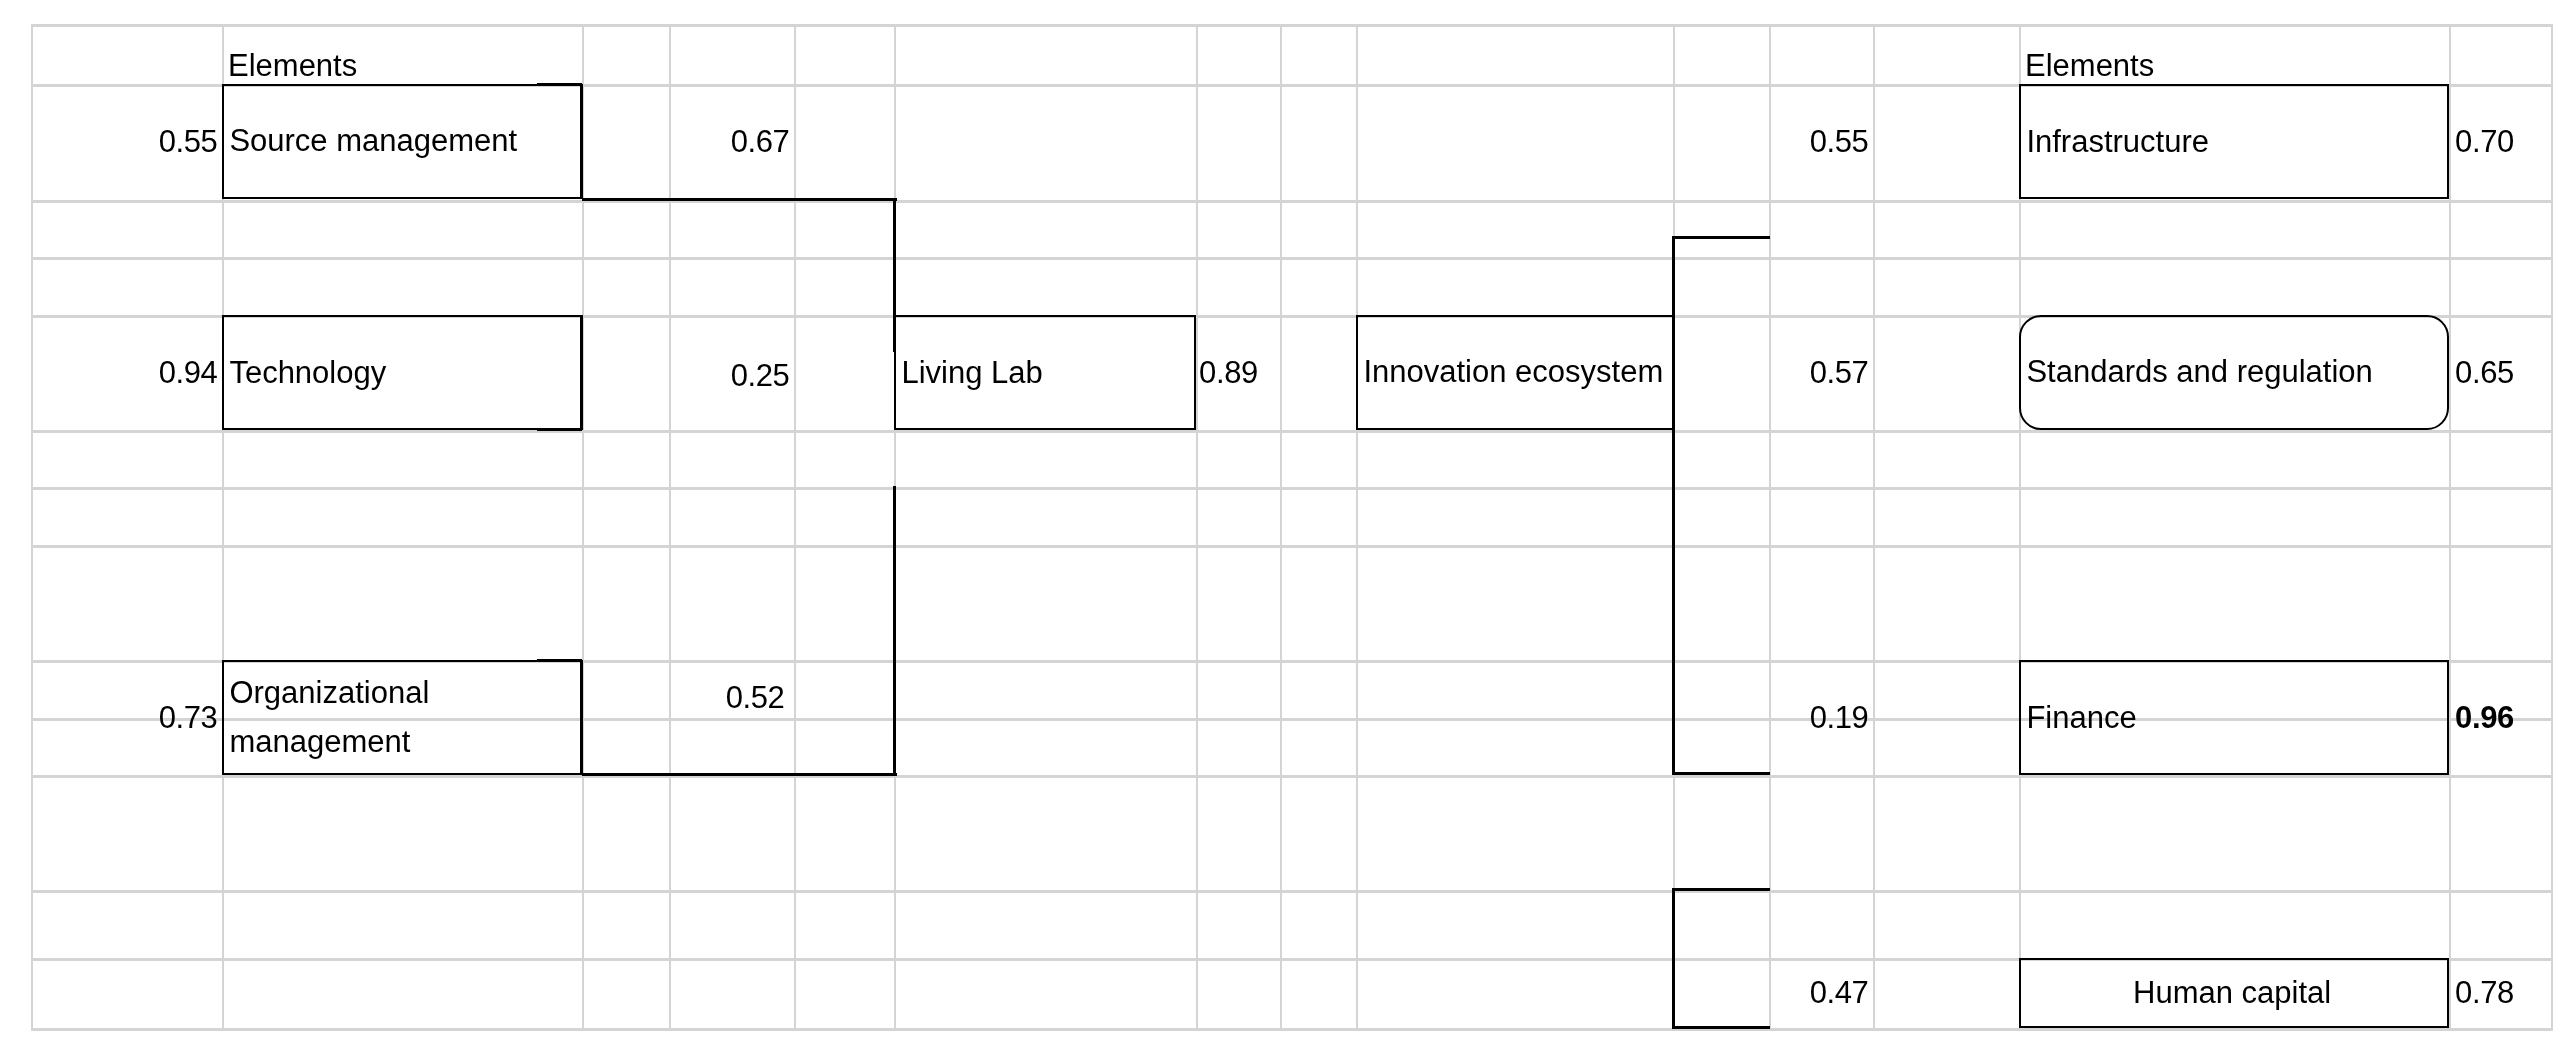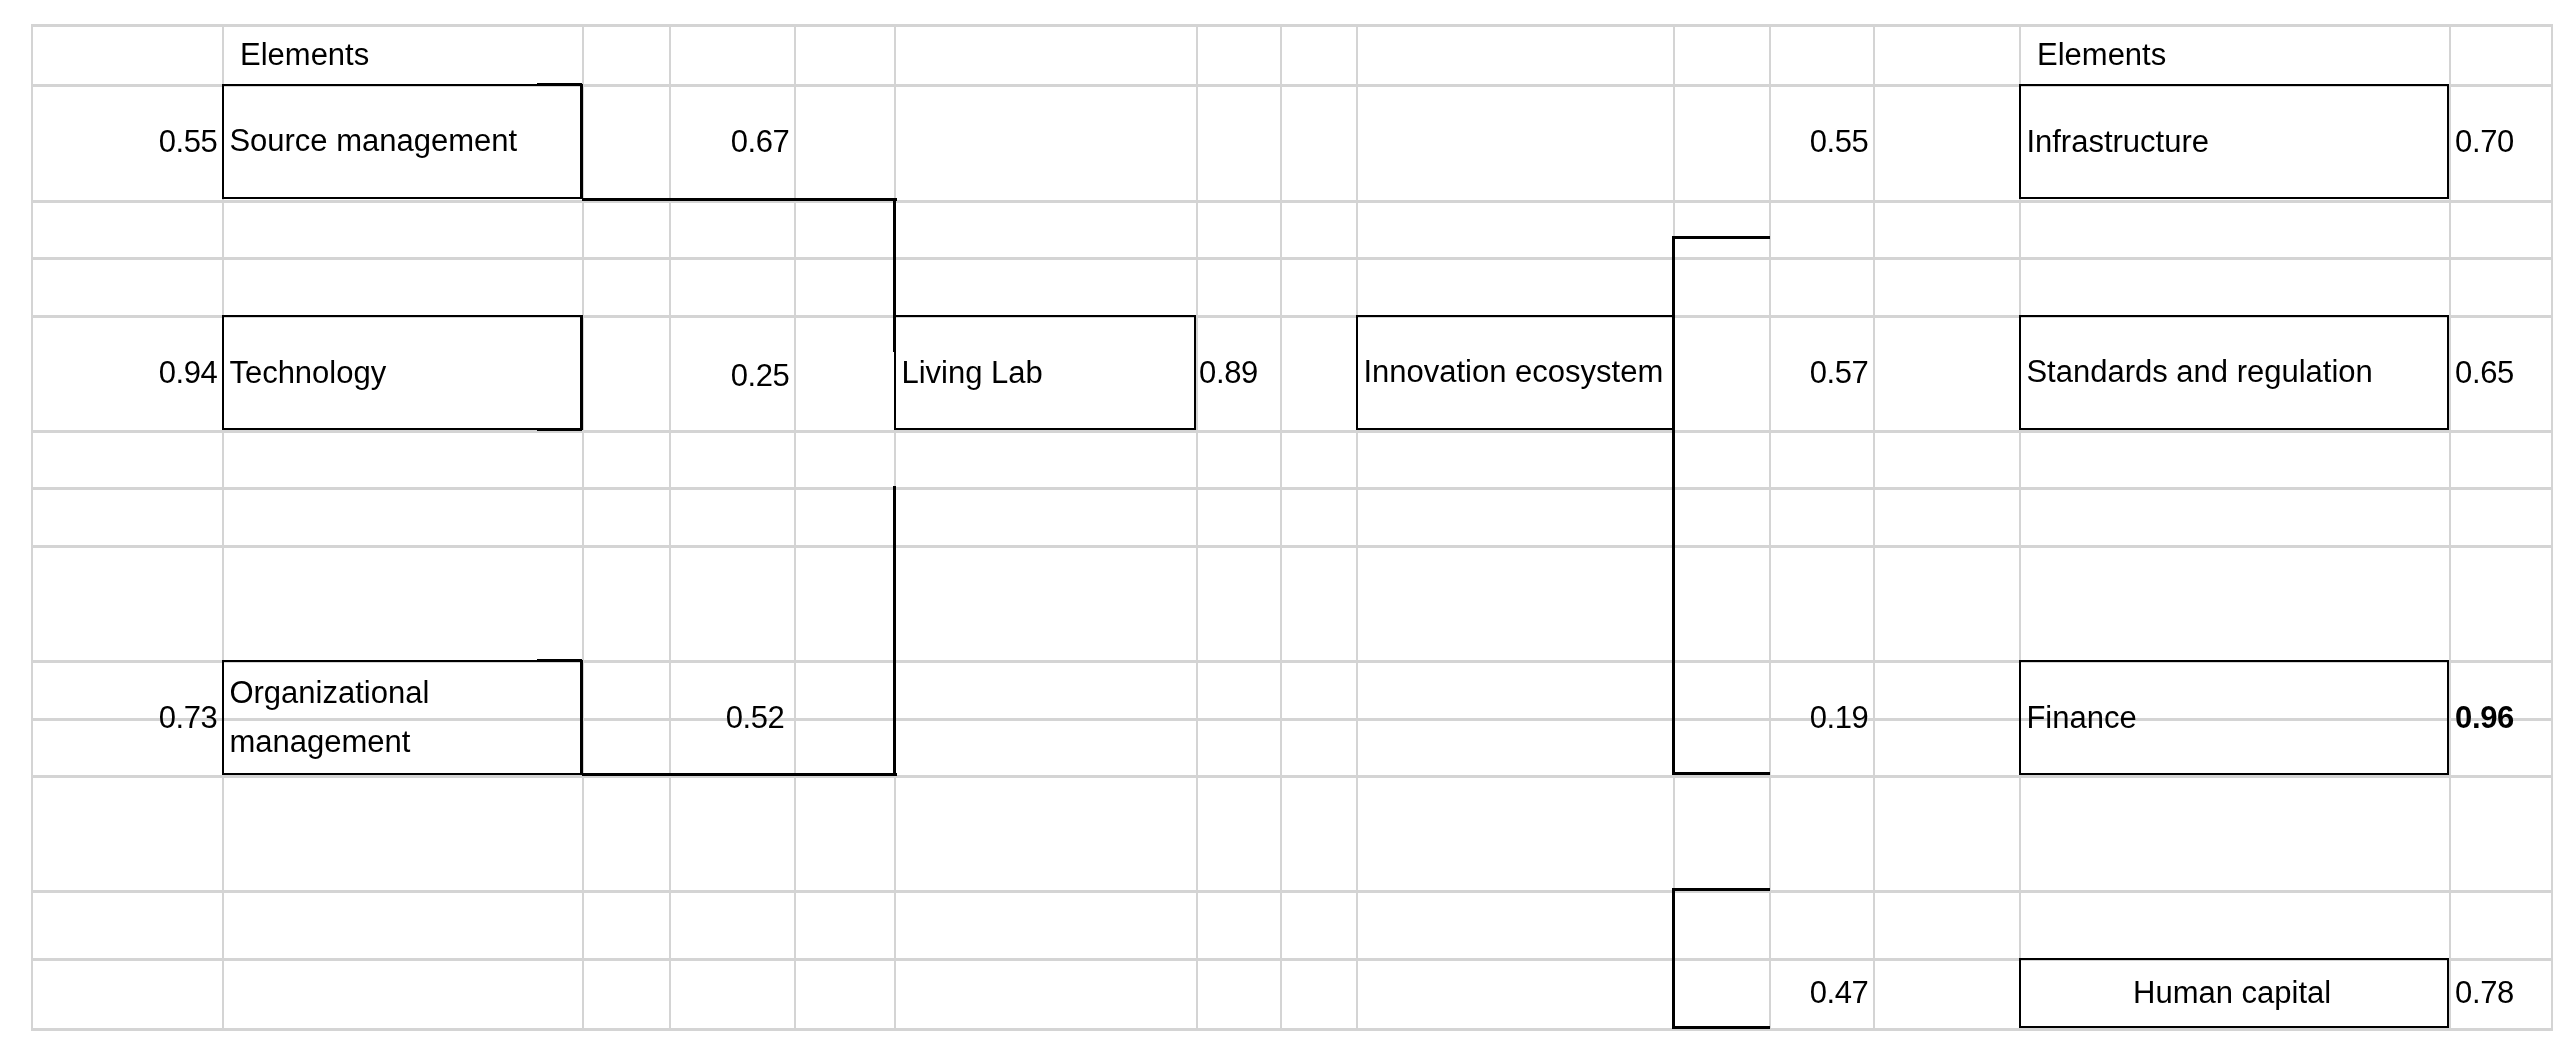--- a/index.html
+++ b/index.html
@@ -62,23 +62,24 @@
     line-height: 1.55;
   }
 
   
   .hdr {
     position: absolute;
     display: flex;
     align-items: center;
     font-size: 31px;
     color: #000000;
-    padding-left: 18px;
+    padding-left: 6px;
     box-sizing: border-box;
     white-space: nowrap;
+    margin-top: 11px;
   }
 
   
   .stroke-h {
     position: absolute;
     height: 3.1px;
     background: #000000;
   }
   .stroke-v {
     position: absolute;
@@ -156,32 +157,32 @@
   <div class="val" style="left:31px; top:84px; width:191px; height:115px;">0.55</div>
   <div class="box two-line" style="left:222px; top:84px; width:360px; height:115px;text-align:center;">Source management</div>
   <div class="val" style="left:669px; top:84px; width:125px; height:115px;">0.67</div>
 
   <div class="val" style="left:31px; top:315px; width:191px; height:115px;">0.94</div>
   <div class="box" style="left:222px; top:315px; width:360px; height:115px;">Technology</div>
   <div class="val" style="left:669px; top:315px; width:125px; height:122px;">0.25</div>
 
   <div class="val" style="left:31px; top:660px; width:191px; height:115px;">0.73</div>
   <div class="box two-line" style="left:222px; top:660px; width:360px; height:115px;">Organizational management</div>
-  <div class="val" style="left:669px; top:660px; width:120px; height:115px;">0.52</div>
+  <div class="val" style="left:669px; top:640px; width:120px; height:115px;">0.52</div>
 
   <div class="box" style="left:894px; top:315px; width:302px; height:115px;">Living Lab</div>
   <div class="val" style="left:1196px; top:315px; width:84px; height:115px; justify-content:flex-start; padding-left:3.1px;">0.89</div>
   <div class="box two-line" style="left:1356px; top:315px; width:318px; height:115px;">Innovation ecosystem</div>
 
   <div class="val" style="left:1769px; top:84px; width:104px; height:115px;">0.55</div>
   <div class="box" style="left:2019px; top:84px; width:430px; height:115px;">Infrastructure</div>
   <div class="val" style="left:2449px; top:84px; width:102px; height:115px; justify-content:flex-start; padding-left:6.1px;">0.70</div>
 
   <div class="val" style="left:1769px; top:315px; width:104px; height:115px;">0.57</div>
-  <div class="box two-line" style="left:2019px; top:315px; width:430px; height:115px;">Standards and regulation</div>
+  <div class="box two-line" style="left:2019px; top:315px; width:430px; height:115px;border-radius:22px;">Standards and regulation</div>
   <div class="val" style="left:2449px; top:315px; width:102px; height:115px; justify-content:flex-start; padding-left:6.1px;">0.65</div>
 
   <div class="val" style="left:1769px; top:660px; width:104px; height:115px;">0.19</div>
   <div class="box" style="left:2019px; top:660px; width:430px; height:115px;">Finance</div>
   <div class="val" style="left:2449px; top:660px; width:102px; height:115px; justify-content:flex-start; padding-left:6.1px;font-weight:bold;">0.96</div>
 
   <div class="val" style="left:1769px; top:958px; width:104px; height:70px;">0.47</div>
   <div class="box" style="left:2019px; top:958px; width:430px; height:70px; justify-content:center; padding-left:0;">Human  capital</div>
   <div class="val" style="left:2449px; top:958px; width:102px; height:70px; justify-content:flex-start; padding-left:6.1px;">0.78</div>
 

